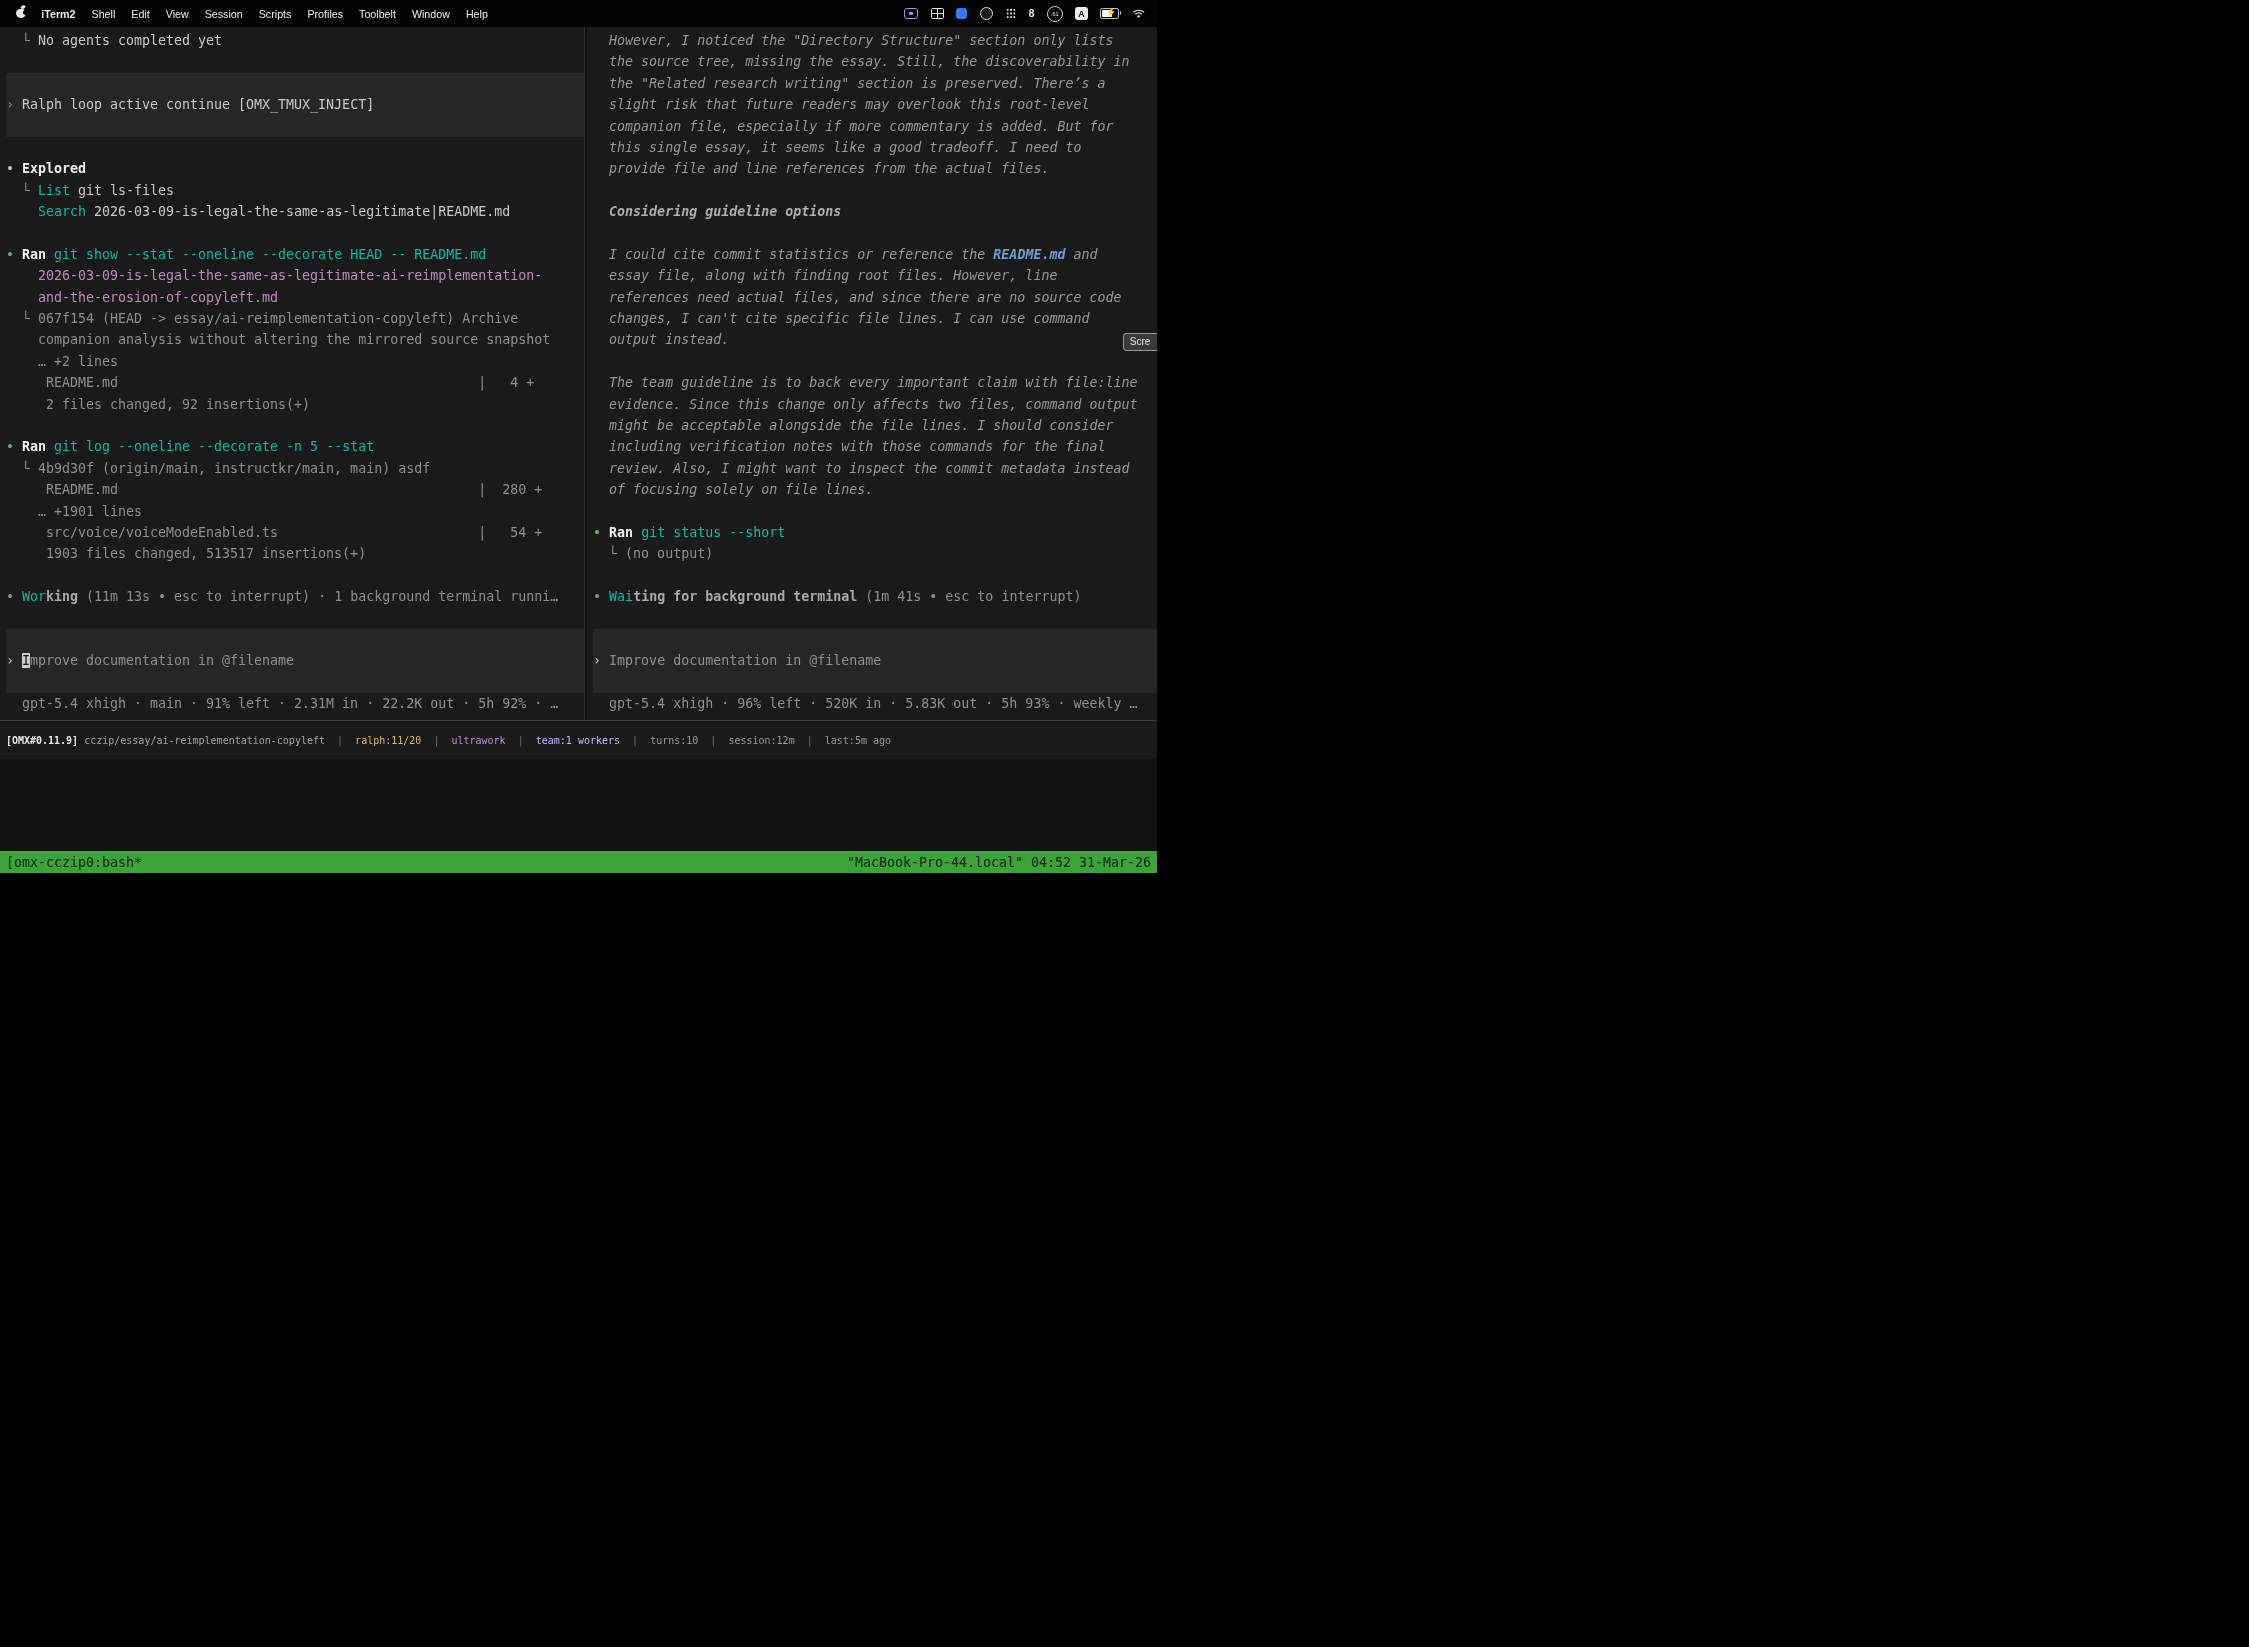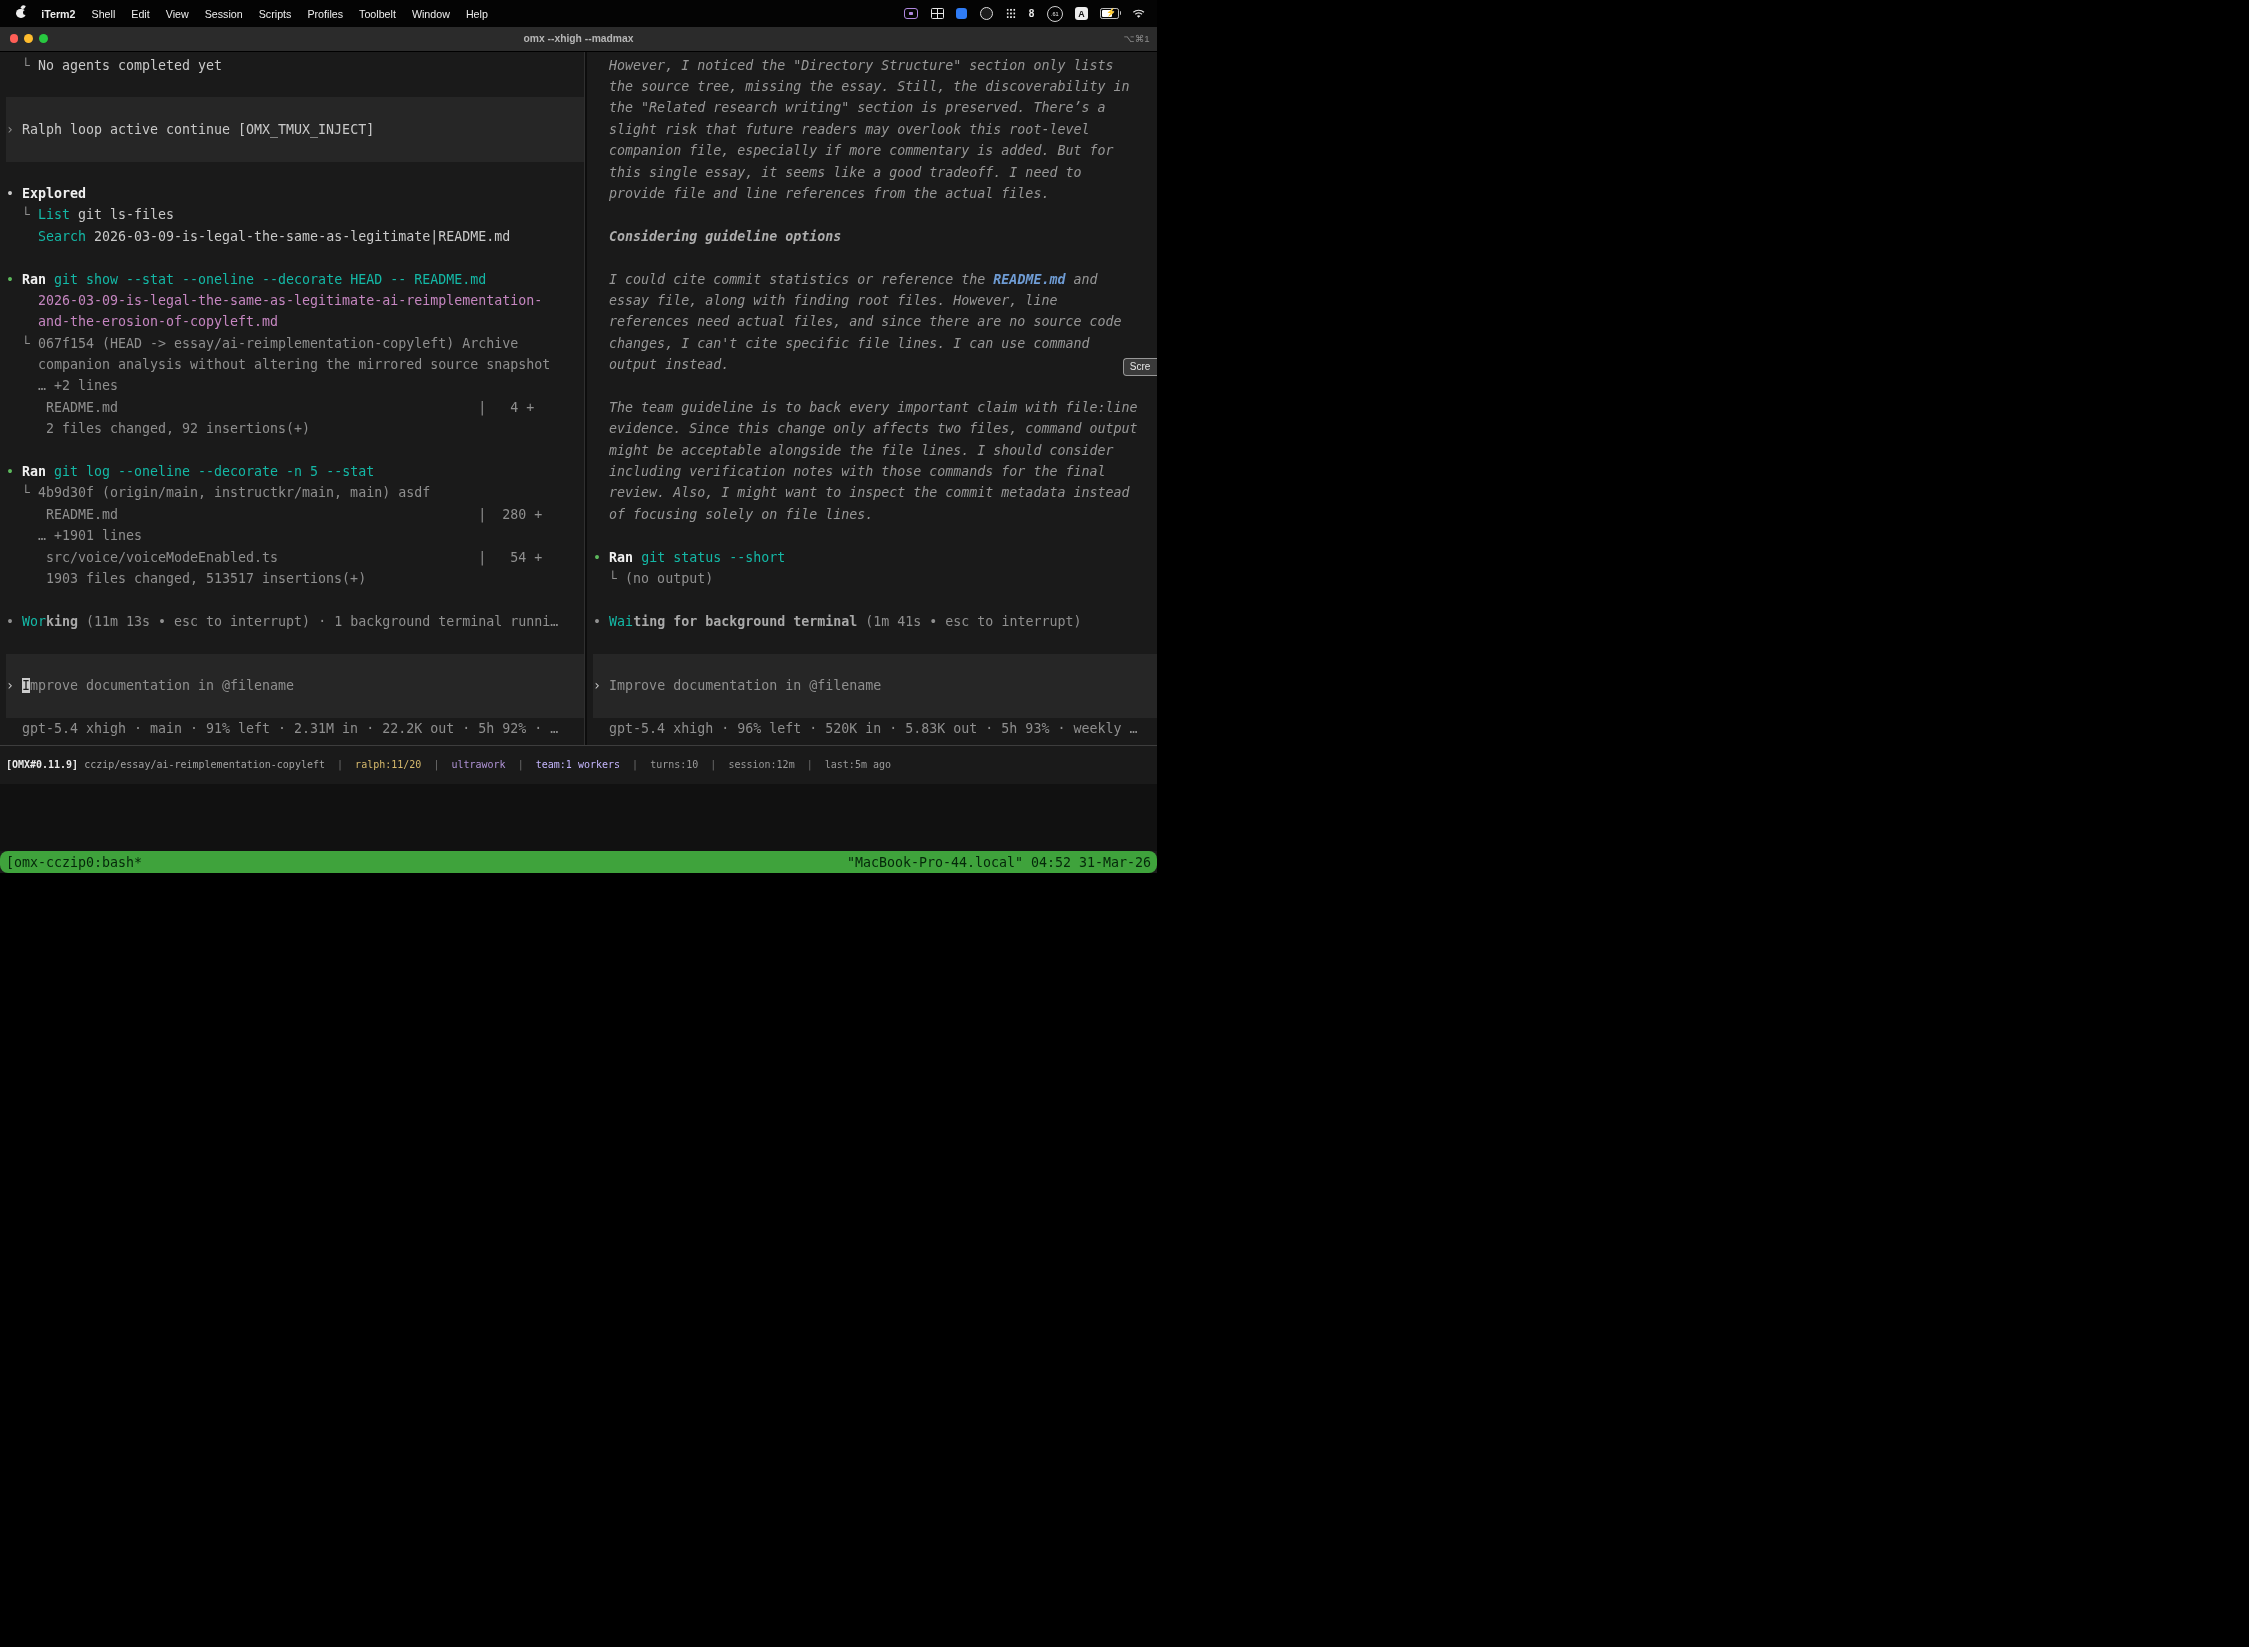--- a/index.html
+++ b/index.html
@@ -85,21 +85,21 @@
   .o-sep{color:#6f6f6f;}
   .o-yellow{color:#d6b96c;}
   .o-purple{color:#b093d6;}
   .o-green{color:#c4b5fd;}
   .o-gray{color:#9a9a9a;}
 
   .spacer{flex:1;background:#111;}
 
   
   .tmuxbar{height:22px;flex:none;background:#3fa33c;color:#05280a;display:flex;align-items:center;
-           justify-content:space-between;padding:0 5.9px;font-size:13.3px;white-space:pre;border-radius:8px;}
+           justify-content:space-between;padding:0 5.9px;font-size:13.3px;white-space:pre;}
 </style>
 </head>
 <body>
 
 <div class="screen">
 
   <div class="menubar">
     <span class="apple-wrap">
       <span class="apple-body"></span>
     </span>
@@ -130,29 +130,20 @@
       <span class="mi">
         <svg class="wifi" viewBox="0 0 18 13" xmlns="http://www.w3.org/2000/svg">
           <path d="M9 12 L6.6 9.4 a3.6 3.6 0 0 1 4.8 0 Z" fill="#e6e6e6"></path>
           <path d="M4.4 7.2 a6.9 6.9 0 0 1 9.2 0" stroke="#e6e6e6" fill="none" stroke-width="1.6"></path>
           <path d="M1.8 4.4 a11 11 0 0 1 14.4 0" stroke="#e6e6e6" fill="none" stroke-width="1.6"></path>
         </svg>
       </span>
     </span>
   </div>
 
-  <div class="titlebar">
-    <span class="traffic">
-      <span class="dot red"></span>
-      <span class="dot yellow"></span>
-      <span class="dot green"></span>
-    </span>
-    <span class="title">omx --xhigh --madmax</span>
-    <span class="shortcut">⌥⌘1</span>
-  </div>
 
   <div class="terminal">
     <div class="pane left">
         <div class="trow"><span class="s-dim">  └ </span><span class="s-fg">No agents completed yet</span></div>
         <div class="trow">&nbsp;</div>
         <div class="trow hl">&nbsp;</div>
         <div class="trow hl"><span class="s-dim">› </span><span class="s-fg">Ralph loop active continue [OMX_TMUX_INJECT]</span></div>
         <div class="trow hl">&nbsp;</div>
         <div class="trow">&nbsp;</div>
         <div class="trow"><span class="s-fg">• </span><span class="s-bold">Explored</span></div>

